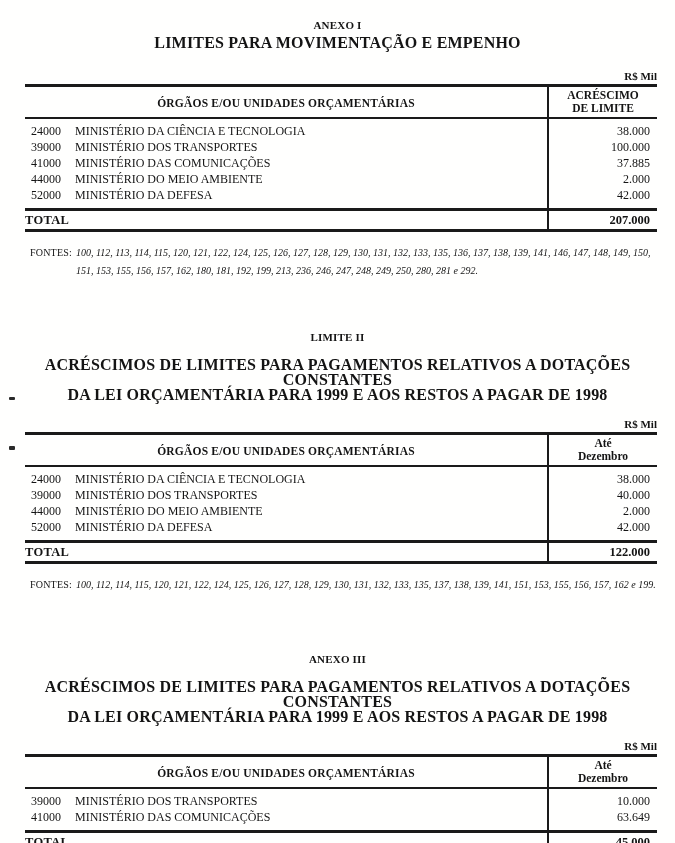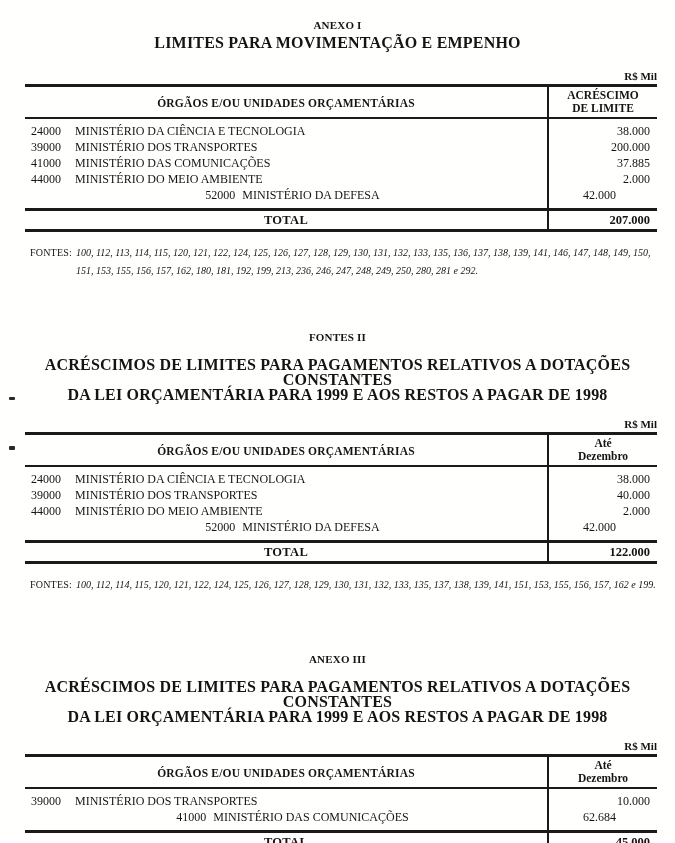--- a/index.html
+++ b/index.html
@@ -70,24 +70,24 @@
   }
   td { font-size: 12px; line-height: 16px; vertical-align: top; }
   td.org-cell { padding-left: 6px; white-space: nowrap; }
   span.code { display: inline-block; width: 44px; }
   td.val-cell {
     text-align: right;
     padding-right: 7px;
     border-left: 2px solid #1a1a1a;
   }
   tr.first td { padding-top: 4px; }
-  tr.last td { padding-bottom: 5px; text-align: center; }
+  tr.last td { padding-bottom: 5px; }
   tr.total-row { border-top: 3px solid #1a1a1a; }
   td.total-label {
-    text-align: center;
+    text-align: left;
     font-weight: bold;
     font-size: 12.5px;
     padding: 1px 0;
     letter-spacing: 0.3px;
   }
   td.total-val { font-weight: bold; font-size: 12.5px; padding-top: 1px; padding-bottom: 1px; }
   .fontes {
     display: flex;
     margin: 12px 12px 0 30px;
     font-size: 10px;
@@ -131,21 +131,21 @@
           </th>
         </tr>
       </thead>
       <tbody>
         <tr class="first">
           <td class="org-cell"><span class="code">24000</span><span class="org">MINISTÉRIO DA CIÊNCIA E  TECNOLOGIA</span></td>
           <td class="val-cell">38.000</td>
         </tr>
         <tr>
           <td class="org-cell"><span class="code">39000</span><span class="org">MINISTÉRIO DOS TRANSPORTES</span></td>
-          <td class="val-cell">200.000</td>
+          <td class="val-cell">100.000</td>
         </tr>
         <tr>
           <td class="org-cell"><span class="code">41000</span><span class="org">MINISTÉRIO DAS COMUNICAÇÕES</span></td>
           <td class="val-cell">37.885</td>
         </tr>
         <tr>
           <td class="org-cell"><span class="code">44000</span><span class="org">MINISTÉRIO DO MEIO AMBIENTE</span></td>
           <td class="val-cell">2.000</td>
         </tr>
         <tr class="last">
@@ -158,21 +158,21 @@
         </tr>
       </tbody>
     </table>
     <div class="fontes">
       <span class="fontes-label">FONTES:</span>
       <span class="fontes-text">100, 112, 113, 114, 115, 120, 121, 122, 124, 125, 126, 127, 128, 129, 130, 131, 132, 133, 135, 136, 137, 138, 139, 141, 146, 147, 148, 149, 150, 151, 153, 155, 156, 157, 162, 180, 181, 192, 199, 213, 236, 246, 247, 248, 249, 250, 280, 281 e 292.</span>
     </div>
   </section>
 
   <section class="sec2">
-    <div class="doc-title">FONTES II</div>
+    <div class="doc-title">LIMITE II</div>
     <div class="doc-subtitle two-line">
       <div>ACRÉSCIMOS DE LIMITES PARA PAGAMENTOS RELATIVOS A DOTAÇÕES CONSTANTES</div>
       <div>DA LEI ORÇAMENTÁRIA PARA 1999 E AOS RESTOS A PAGAR DE 1998</div>
     </div>
     <div class="unit" style="margin-top:16px;">R$ Mil</div>
     <table class="tbl">
       <colgroup>
           <col class="c-org">
           <col class="c-val">
         </colgroup>
@@ -235,21 +235,21 @@
           </th>
         </tr>
       </thead>
       <tbody>
         <tr class="first">
           <td class="org-cell"><span class="code">39000</span><span class="org">MINISTÉRIO DOS TRANSPORTES</span></td>
           <td class="val-cell">10.000</td>
         </tr>
         <tr class="last">
           <td class="org-cell"><span class="code">41000</span><span class="org">MINISTÉRIO DAS COMUNICAÇÕES</span></td>
-          <td class="val-cell">62.684</td>
+          <td class="val-cell">63.649</td>
         </tr>
         <tr class="total-row">
           <td class="total-label">TOTAL</td>
           <td class="val-cell total-val">45.000</td>
         </tr>
       </tbody>
     </table>
     <div class="fontes">
       <span class="fontes-label">FONTES:</span>
       <span class="fontes-text single">113, 136, 150, 213, 236 e 250.</span>

